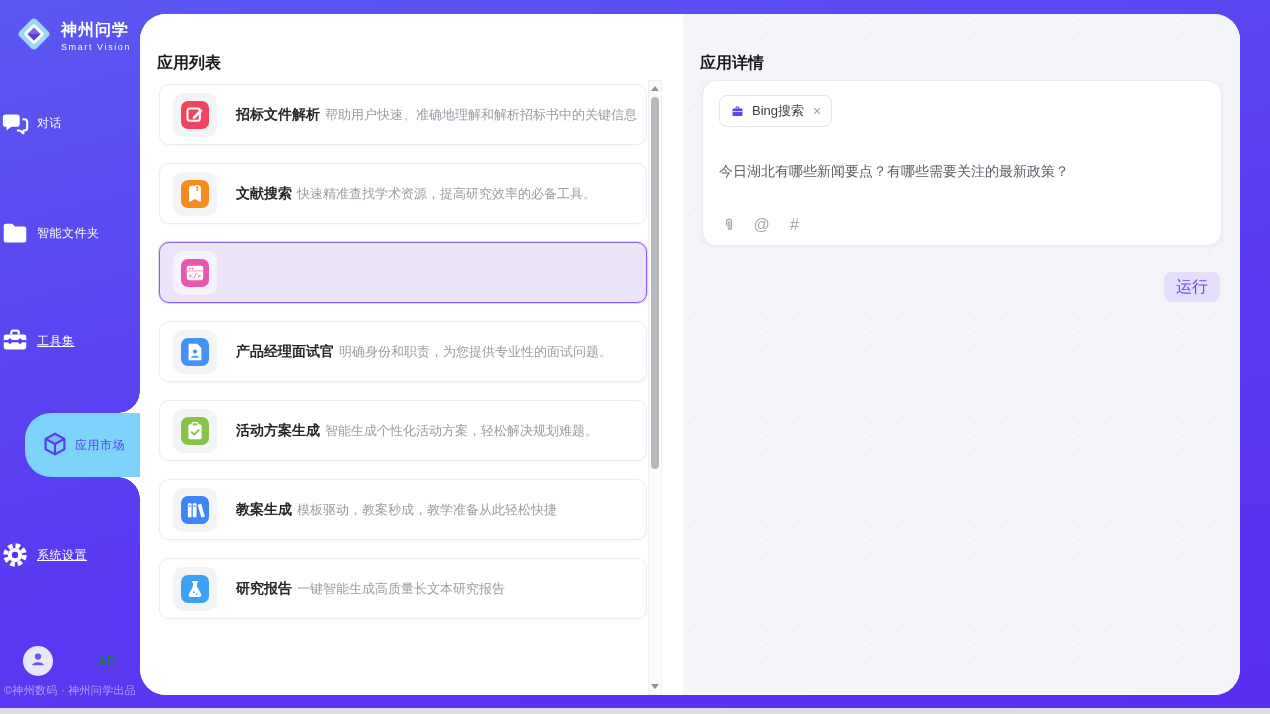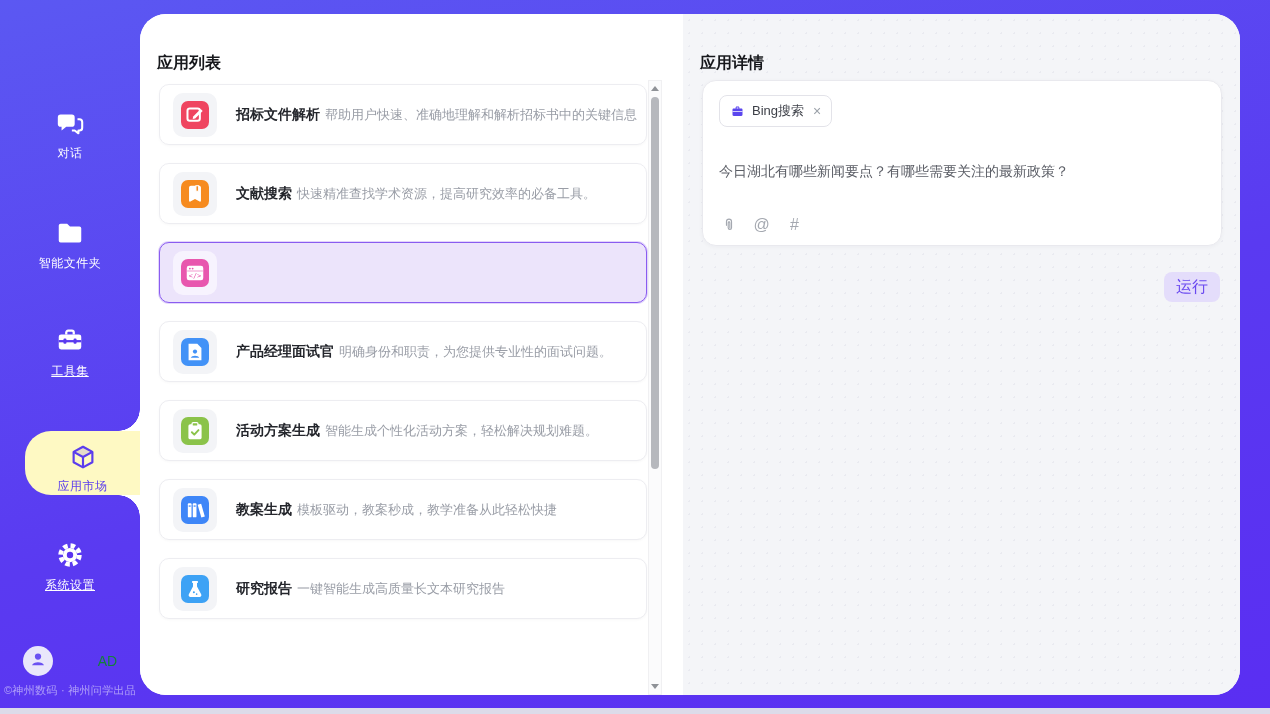--- a/index.html
+++ b/index.html
@@ -12,30 +12,30 @@
   .bottom-strip{position:absolute;left:0;bottom:0;width:100%;height:6px;background:#dcdbe9;}
 
   
   .sidebar{position:absolute;left:0;top:0;width:140px;height:708px;}
   .logo{position:absolute;top:14px;left:14px;display:flex;align-items:center;gap:7px;color:#fff;}
   .logo svg{width:40px;height:40px;}
   .logo-txt{display:flex;flex-direction:column;gap:1px;}
   .logo-title{font-size:16px;font-weight:bold;letter-spacing:1px;}
   .logo-sub{font-size:9px;letter-spacing:1.6px;opacity:.95;}
 
-  .nav-item{position:absolute;left:0;width:140px;display:flex;flex-direction:column;align-items:center;gap:7px;color:#fff;cursor:pointer;}
+  .nav-item{position:absolute;left:0;width:140px;display:flex;flex-direction:row;align-items:center;gap:7px;color:#fff;cursor:pointer;}
   .nav-ic{display:flex;align-items:center;justify-content:center;}
   .nav-ic svg{width:30px;height:30px;}
   .nav-label{font-size:12px;letter-spacing:.5px;}
   .nav-label.u{text-decoration:underline;}
   #nav-chat{top:108px;}
   #nav-folder{top:218px;}
   #nav-tools{top:326px;}
   #nav-settings{top:540px;}
-  .nav-item.active{left:25px;top:431px;width:115px;height:64px;background:#fef9c3;border-radius:26px 0 0 26px;color:#5b3ded;justify-content:flex-end;gap:5px;z-index:3;}
+  .nav-item.active{left:25px;top:413px;width:115px;height:64px;background:#7dd3fc;border-radius:26px 0 0 26px;color:#5b3ded;justify-content:center;gap:5px;z-index:3;}
   .nav-item.active::before{content:"";position:absolute;right:0;top:-22px;width:22px;height:22px;
     background:radial-gradient(circle at 0 0,rgba(0,0,0,0) 21.5px,#fff 22px);}
   .nav-item.active::after{content:"";position:absolute;right:0;bottom:-22px;width:22px;height:22px;
     background:radial-gradient(circle at 0 100%,rgba(0,0,0,0) 21.5px,#fff 22px);}
 
   .user-row{position:absolute;top:646px;left:0;width:140px;display:flex;align-items:center;justify-content:center;gap:9px;}
   .avatar{width:30px;height:30px;border-radius:50%;background:#e9e7fb;display:flex;align-items:center;justify-content:center;}
   .avatar svg{width:20px;height:20px;}
   .user-label{color:#15803d;font-size:14px;margin-left:36px;}
   .sb-footer{position:absolute;top:683px;left:0;width:140px;text-align:center;color:rgba(255,255,255,.5);font-size:11px;letter-spacing:.3px;}
@@ -75,20 +75,32 @@
   .query{margin-top:34px;font-size:14px;color:#5a5d65;line-height:1.5;}
   .tool-row{position:absolute;left:17px;bottom:11px;display:flex;gap:16px;align-items:center;}
   .tool-ic{color:#a4a8b0;font-size:16px;cursor:pointer;display:flex;align-items:center;justify-content:center;width:17px;height:18px;}
   .tool-ic svg{width:16px;height:16px;display:block;}
   .run-btn{position:absolute;top:258px;right:20px;min-width:50px;height:30px;background:#e4ddfb;color:#6a49f0;font-size:16px;border:none;border-radius:8px;cursor:pointer;display:flex;align-items:center;justify-content:center;padding:0 12px;font-family:inherit;}
 </style>
 </head>
 <body>
 
 <div class="sidebar">
+  <div class="logo">
+    <span><svg viewBox="0 0 40 40">
+          <rect x="8" y="8" width="24" height="24" rx="4" transform="rotate(45 20 20)" fill="#9ed7f5"></rect>
+          <rect x="12.5" y="12.5" width="15" height="15" rx="2" transform="rotate(45 20 20)" fill="#ffffff" opacity=".9"></rect>
+          <path d="M20 13.5l6.5 6.5-6.5 6.5-6.5-6.5z" fill="#7e64ea"></path>
+          <path d="M13.5 20h13L20 26.5z" fill="#4d3bc8" opacity=".85"></path>
+        </svg></span>
+    <span class="logo-txt">
+      <span class="logo-title">神州问学</span>
+      <span class="logo-sub">Smart Vision</span>
+    </span>
+  </div>
 
   <div class="nav-item" id="nav-chat">
     <span class="nav-ic">
         <svg viewBox="0 0 32 32">
           <path d="M6 7h12a3 3 0 013 3v7a3 3 0 01-3 3h-6l-5 4v-4H6a3 3 0 01-3-3v-7a3 3 0 013-3z" fill="#fff"></path>
           <path d="M24 12h2a3 3 0 013 3v6a3 3 0 01-3 3h-1v3l-4-3h-3" fill="none" stroke="#fff" stroke-width="2.2" stroke-linejoin="round"></path>
         </svg>
       </span>
     <span class="nav-label">对话</span>
   </div>

